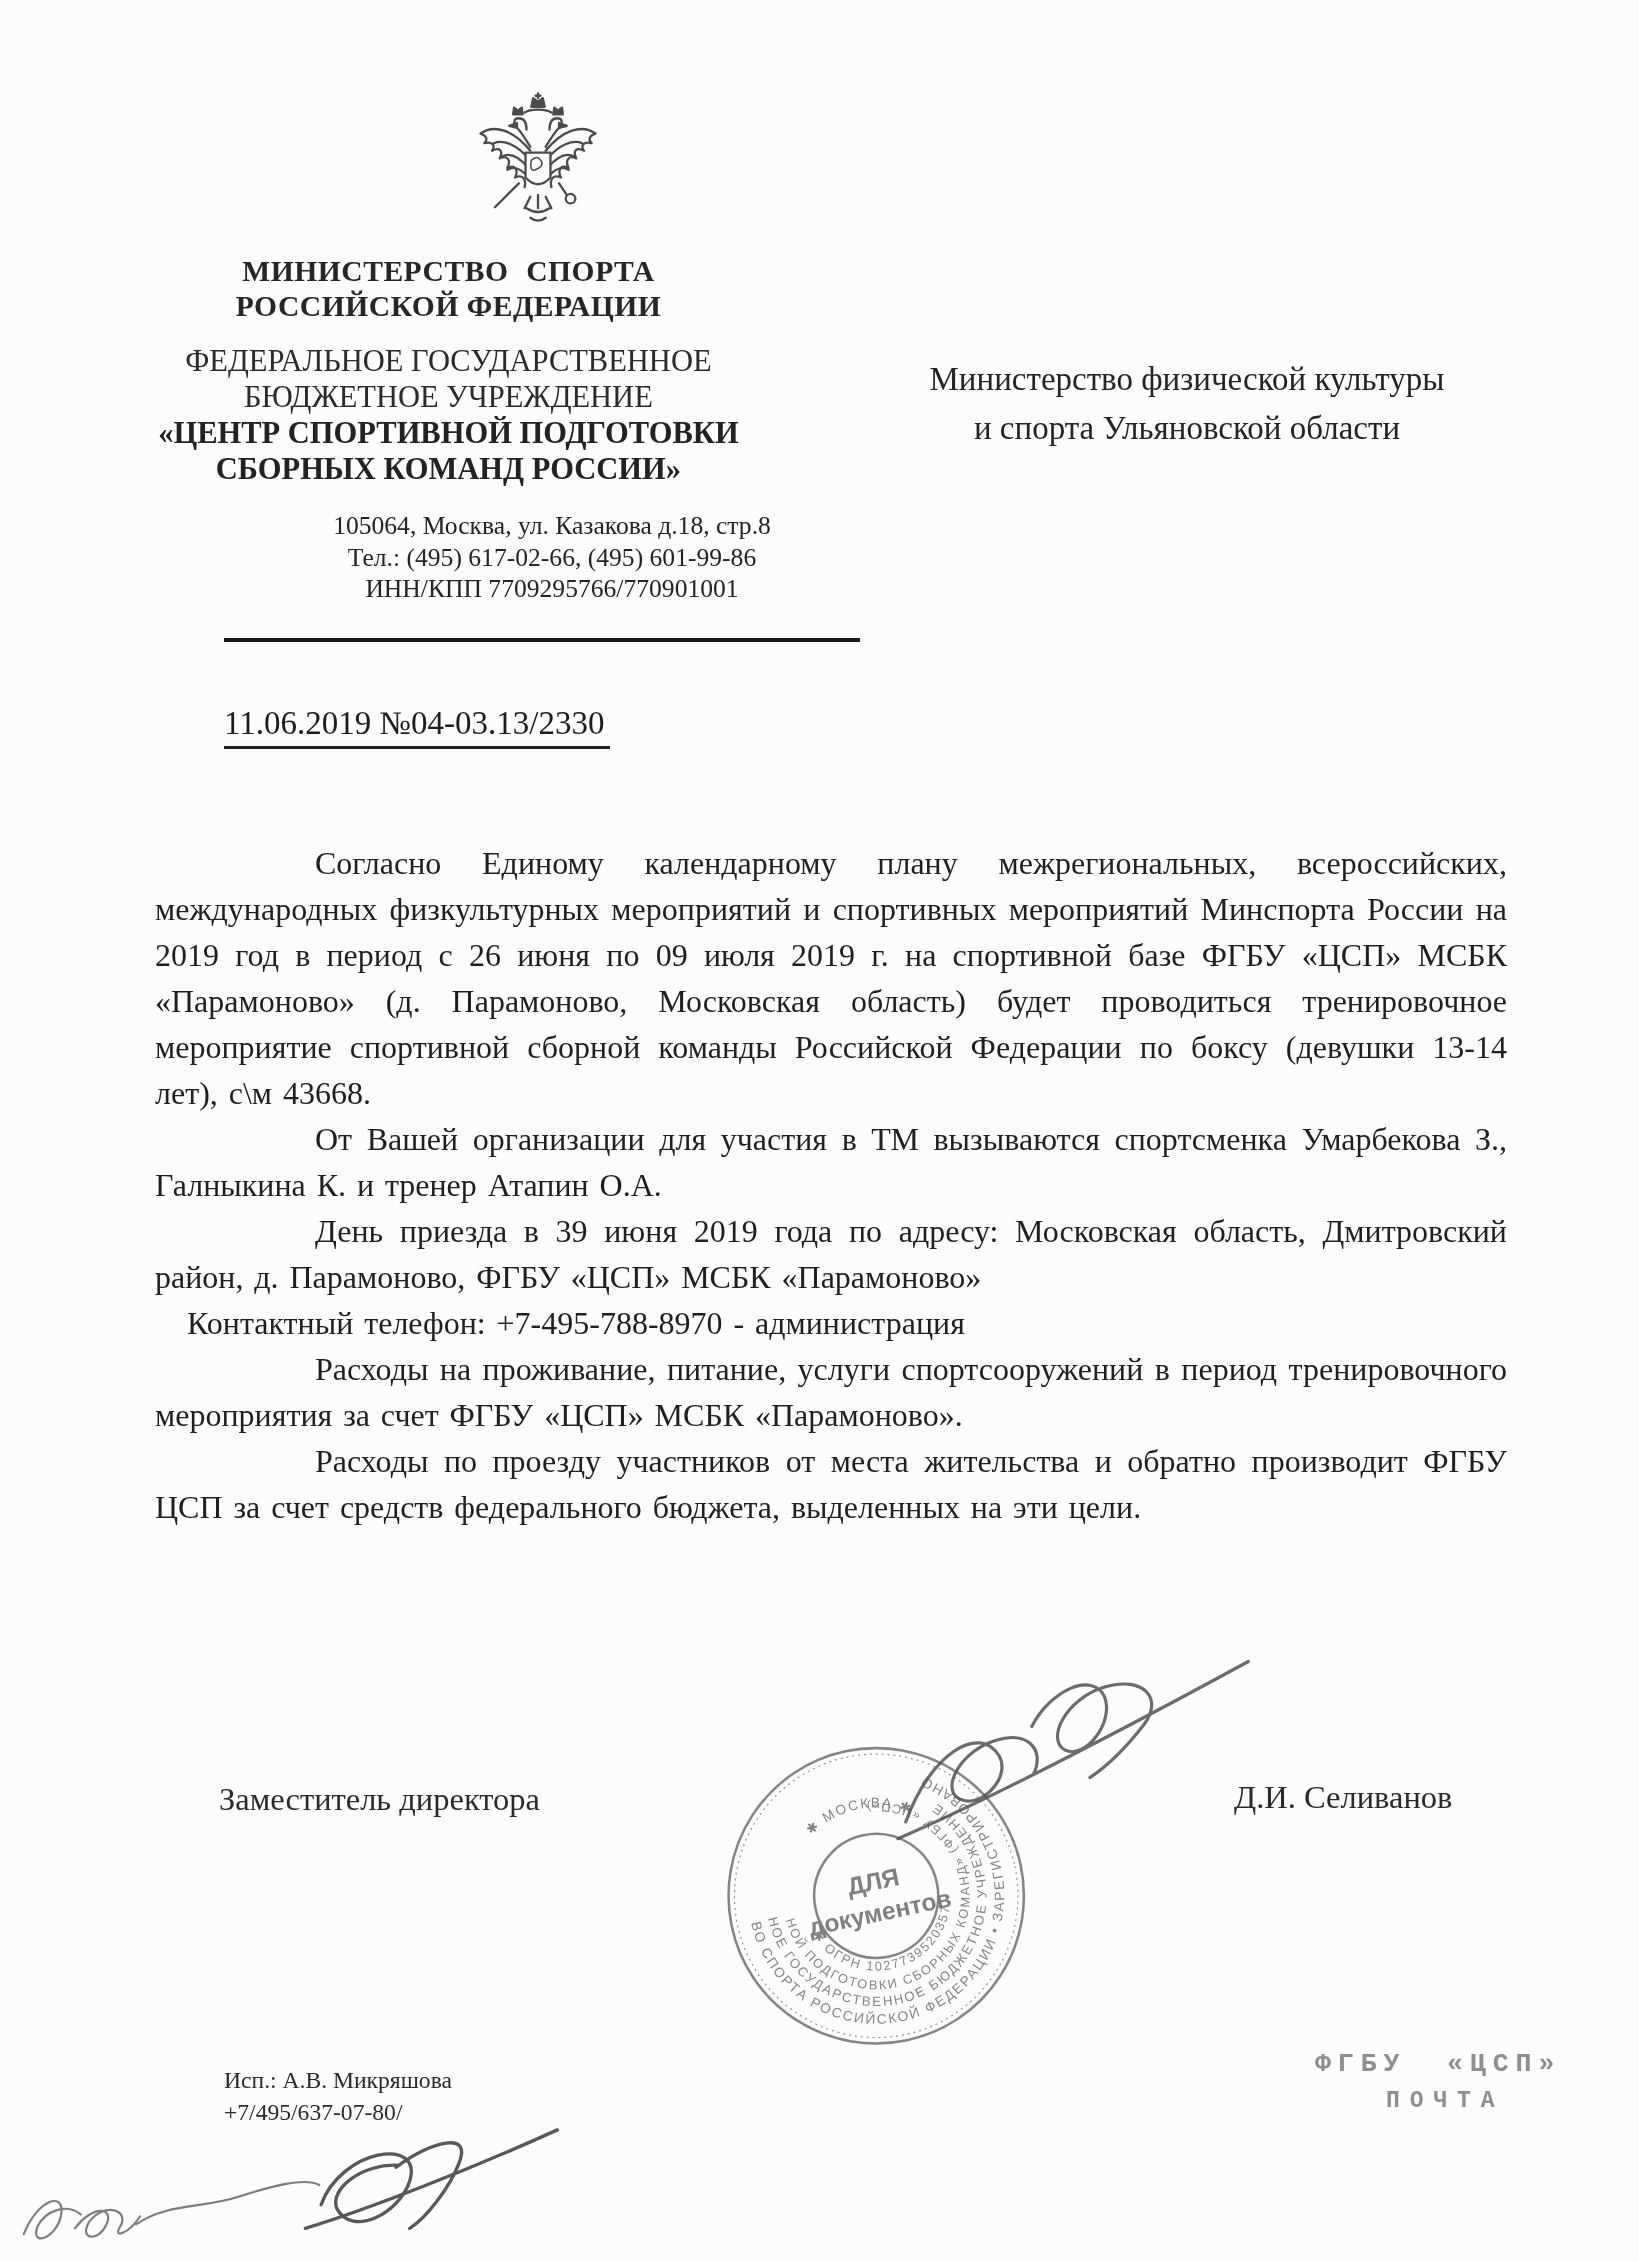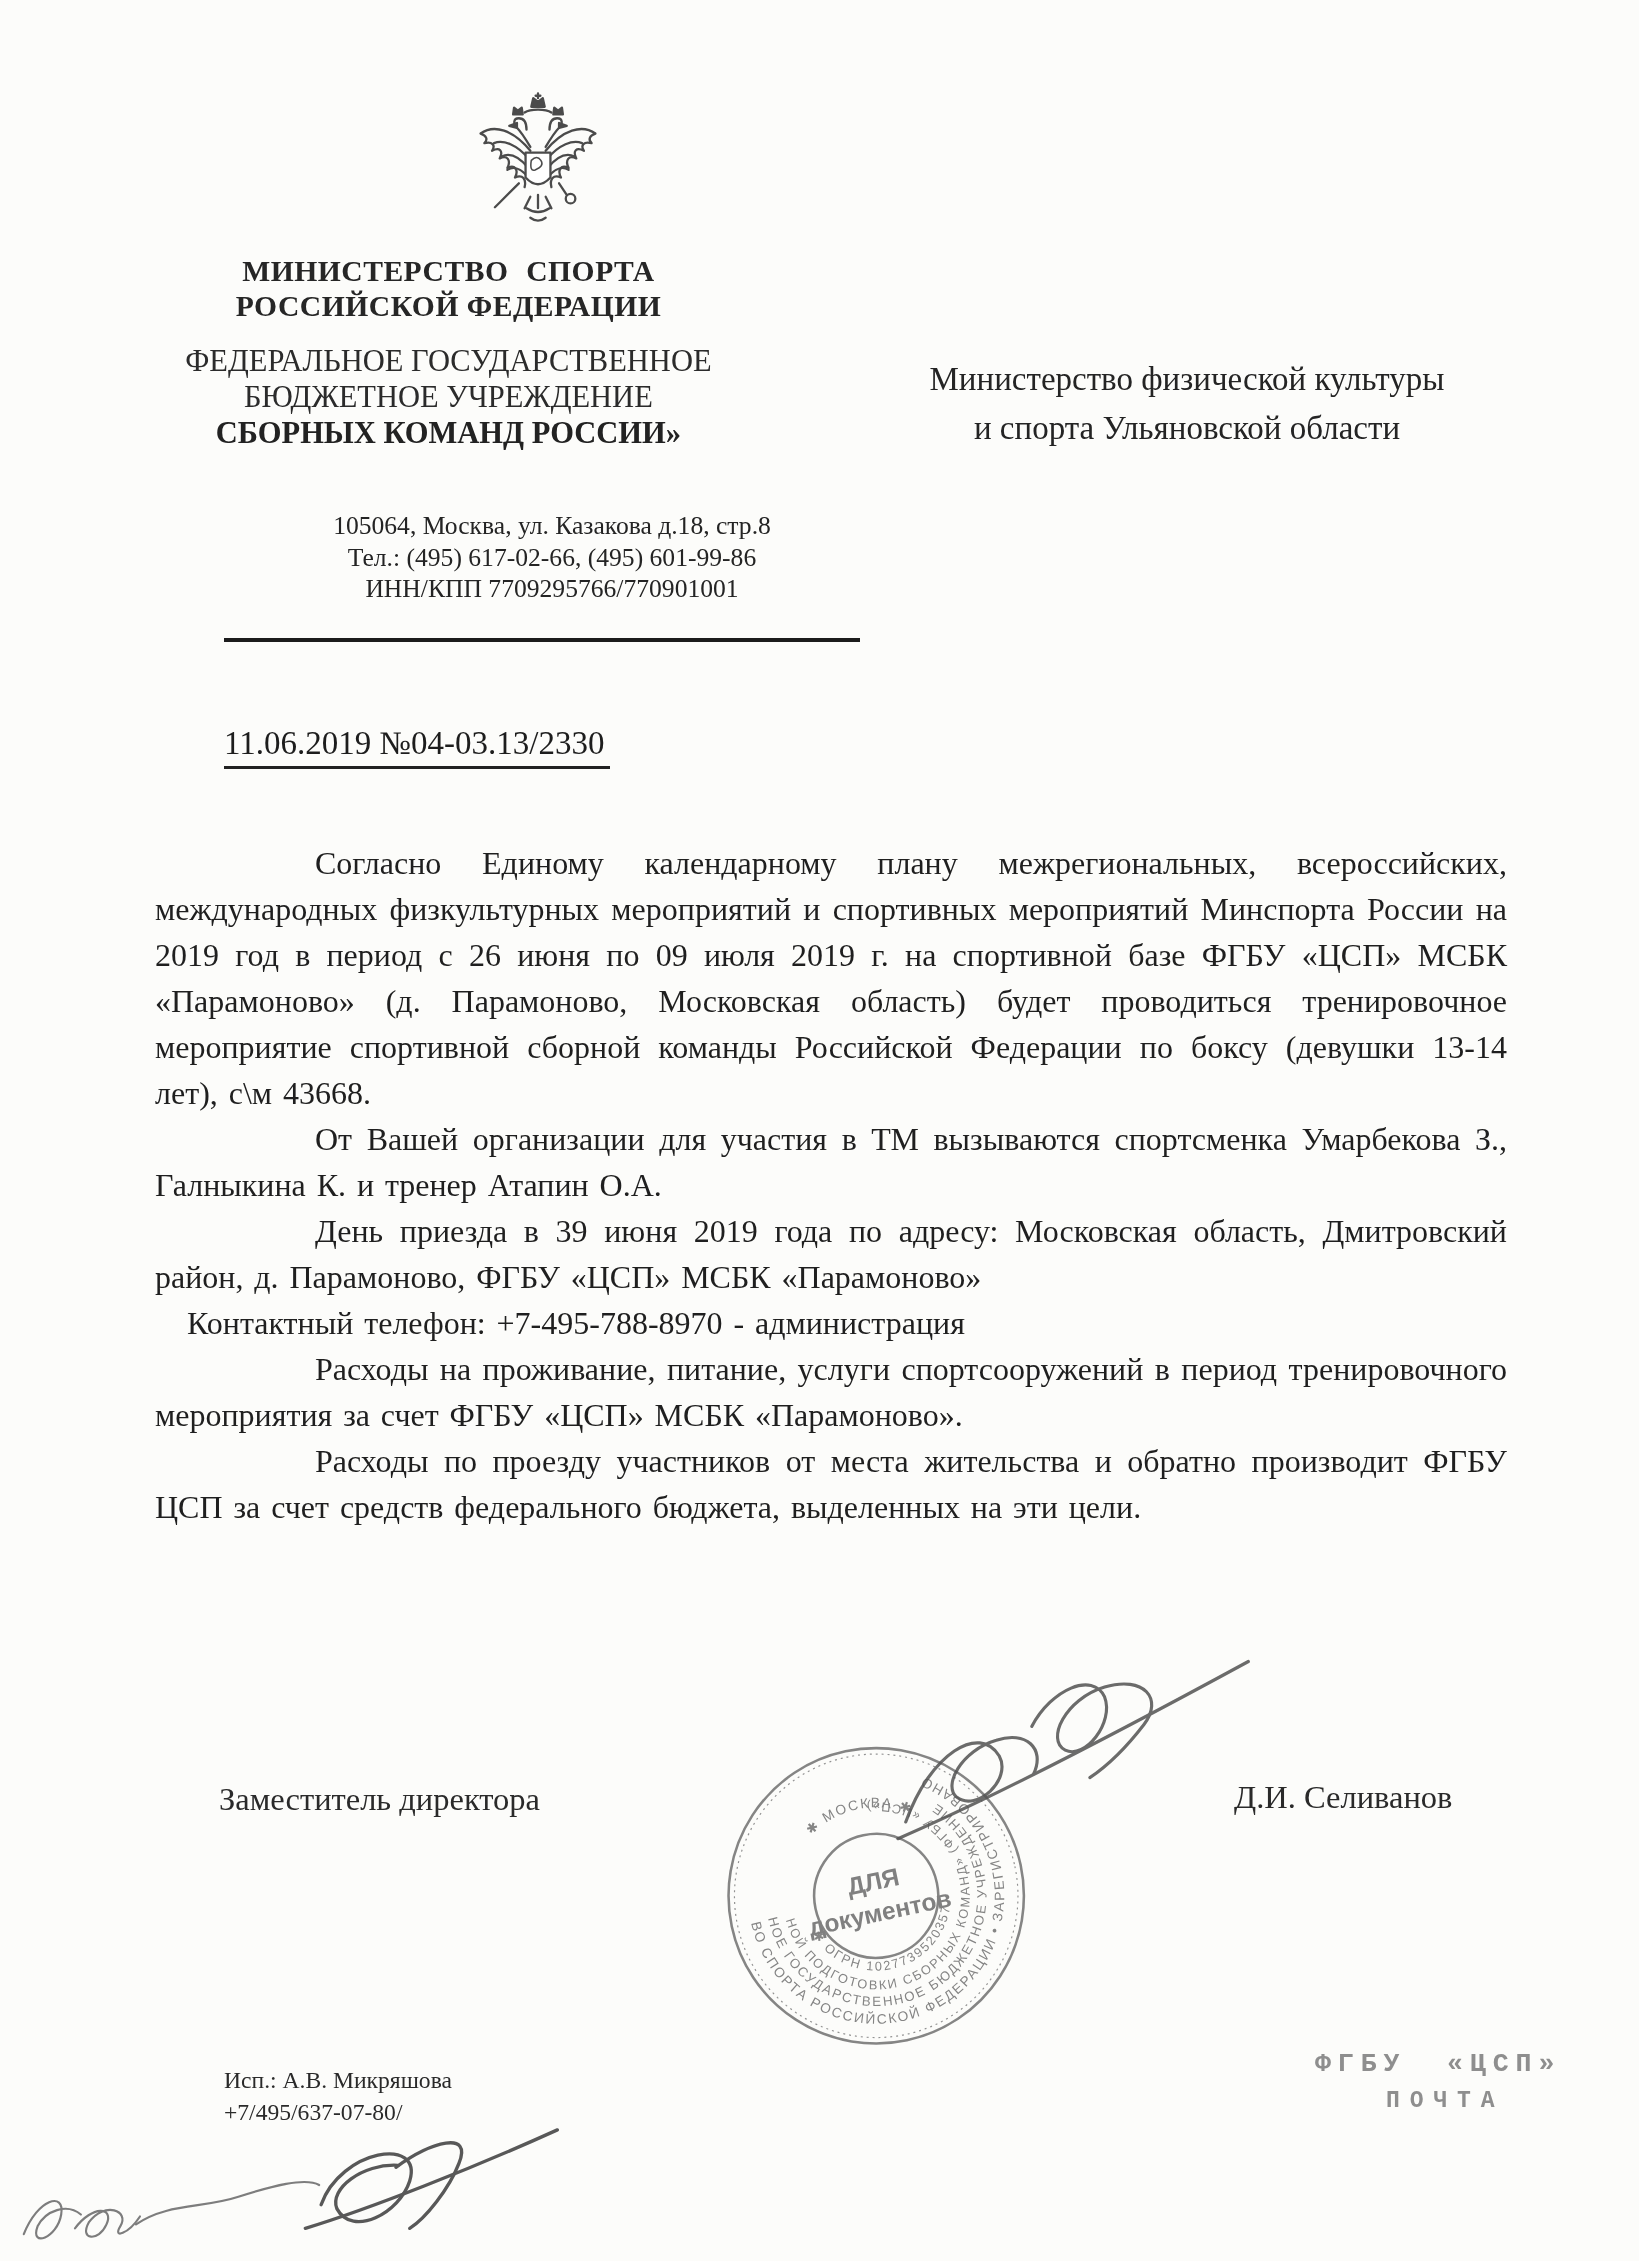--- a/index.html
+++ b/index.html
@@ -22,21 +22,21 @@
     font-size:30.5px;line-height:36px;color:#2b2b2b;}
   .org .b{font-weight:bold;color:#222;}
   .addr{position:absolute;left:296px;top:510px;width:512px;text-align:center;
     font-size:25.6px;line-height:31.5px;color:#242424;}
   .rule{position:absolute;left:224px;top:638px;width:636px;height:3.9px;background:#1c1c1c;}
   
   .recipient{position:absolute;left:867px;top:355px;width:640px;text-align:center;
     font-size:33px;line-height:49px;color:#242424;}
   
   .refnum{position:absolute;left:224px;top:705px;
-    font-size:33px;color:#1d1d1d;margin-top:20px;}
+    font-size:33px;color:#1d1d1d;}
   .refnum span{display:inline-block;border-bottom:3px solid #222;padding:0 5.9px 3.9px 0;}
   
   .letter-body{position:absolute;left:155px;top:840px;width:1352px;
     font-size:32px;line-height:46px;text-align:justify;color:#1f1f1f;word-spacing:.09em;}
   .para{margin:0;text-indent:160px;}
   .para.no-indent{text-indent:0;margin-left:32px;}
   
   .sig-position{position:absolute;left:219px;top:1781px;font-size:32.5px;color:#2a2a2a;}
   .sig-name{position:absolute;left:1234px;top:1779px;font-size:32.5px;color:#2a2a2a;}
   
@@ -93,20 +93,21 @@
   </svg>
 
   <div class="lh-left">
     <div class="ministry">
       <div class="l1">МИНИСТЕРСТВО  СПОРТА</div>
       <div>РОССИЙСКОЙ ФЕДЕРАЦИИ</div>
     </div>
     <div class="org">
       <div>ФЕДЕРАЛЬНОЕ ГОСУДАРСТВЕННОЕ</div>
       <div>БЮДЖЕТНОЕ УЧРЕЖДЕНИЕ</div>
+      <div class="b">«ЦЕНТР СПОРТИВНОЙ ПОДГОТОВКИ</div>
       <div class="b">СБОРНЫХ КОМАНД РОССИИ»</div>
     </div>
   </div>
 
   <div class="addr">
     <div>105064, Москва, ул. Казакова д.18, стр.8</div>
     <div>Тел.: (495) 617-02-66, (495) 601-99-86</div>
     <div>ИНН/КПП 7709295766/770901001</div>
   </div>
 

